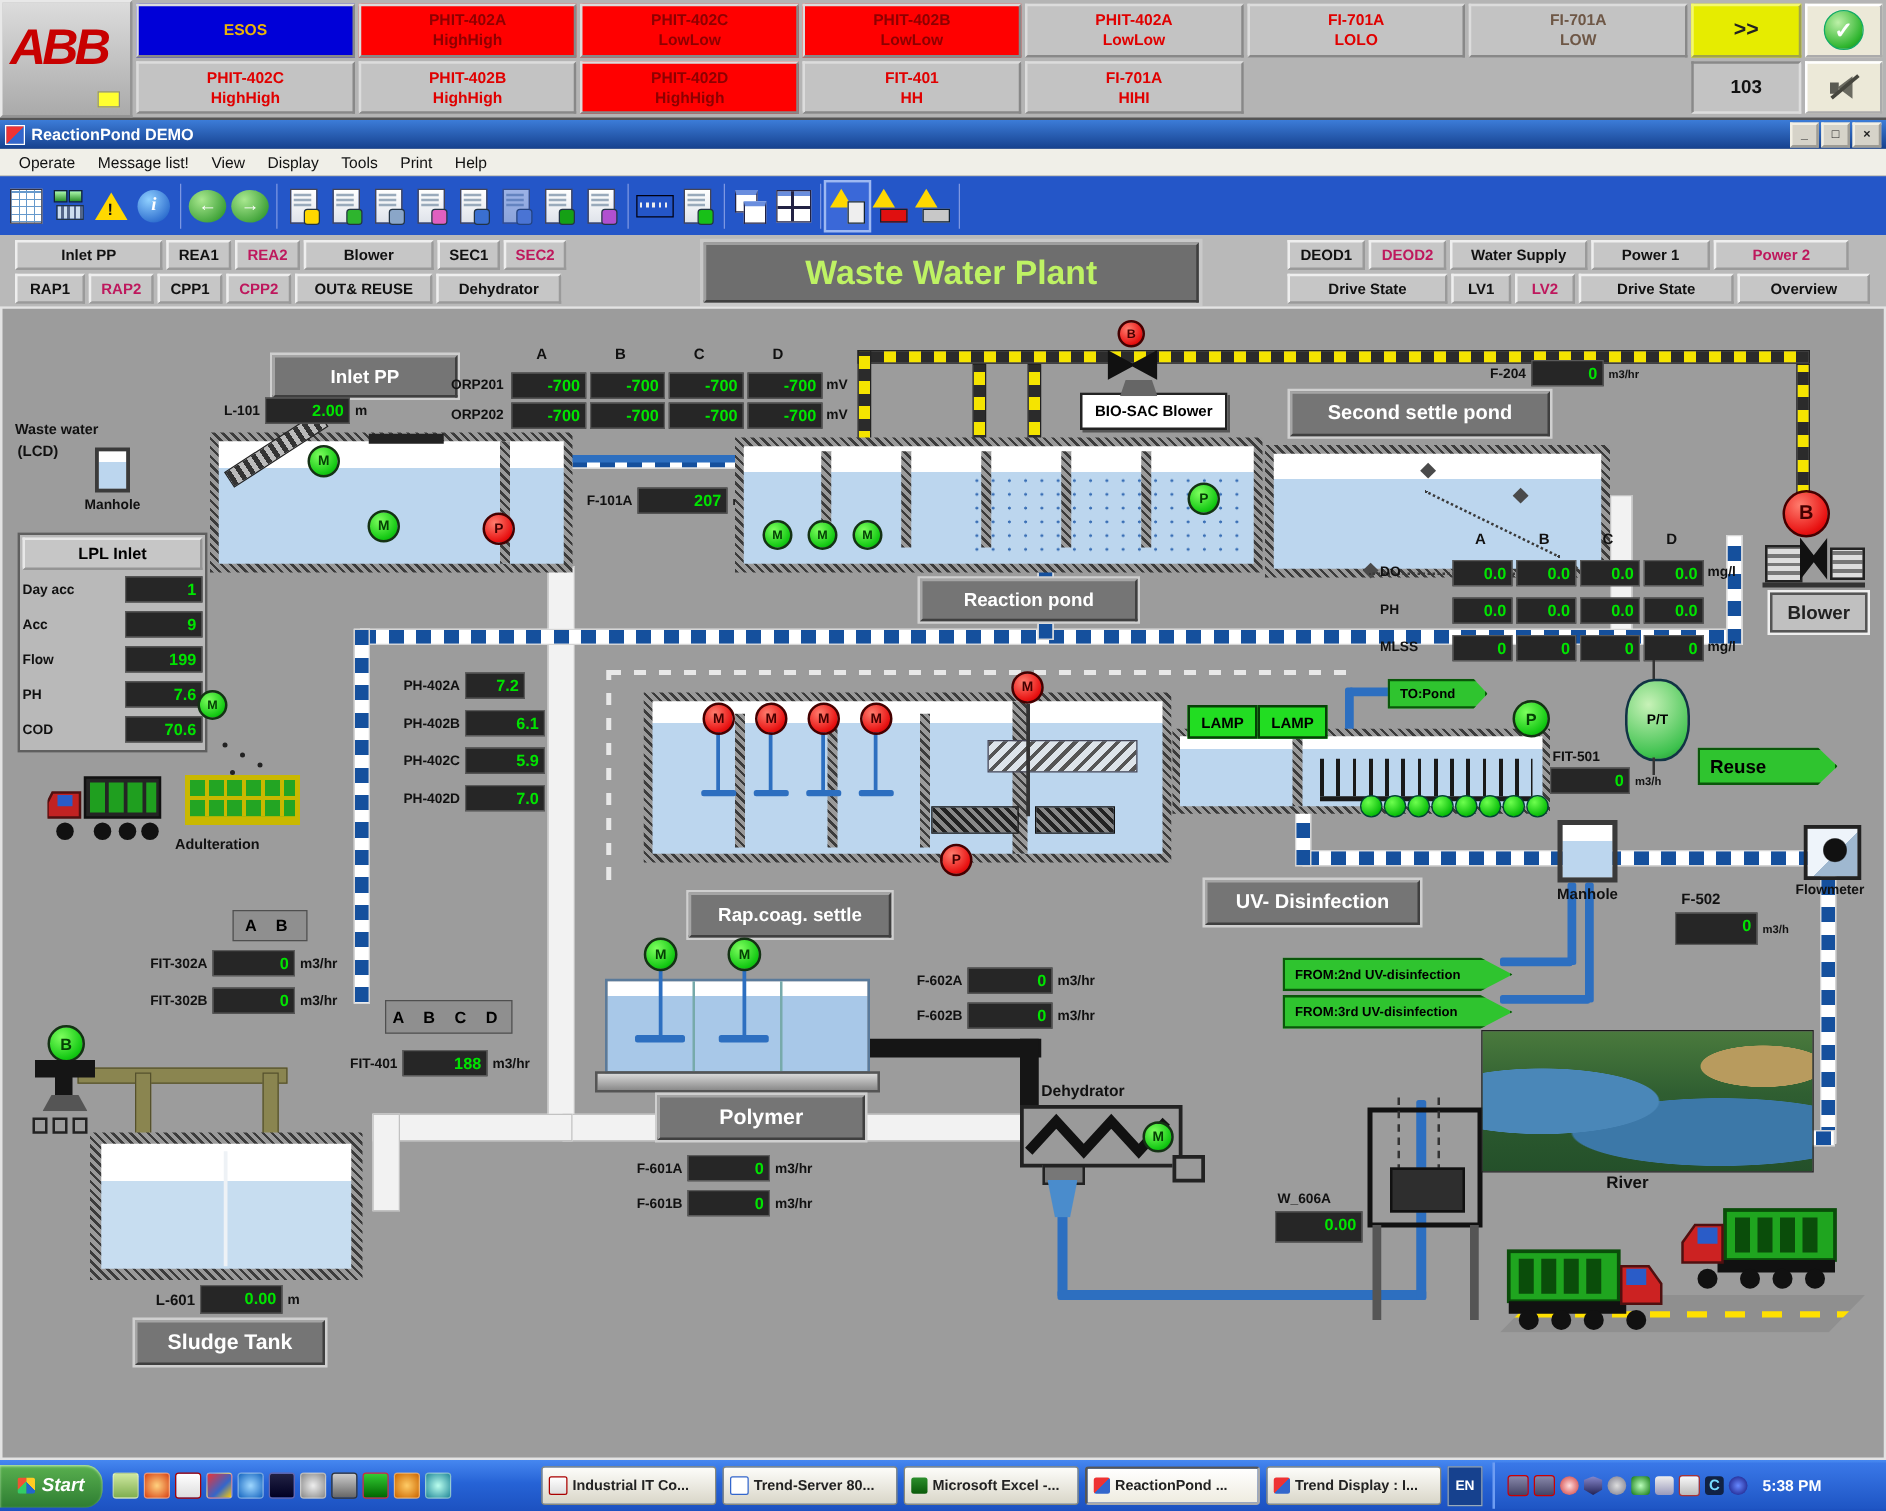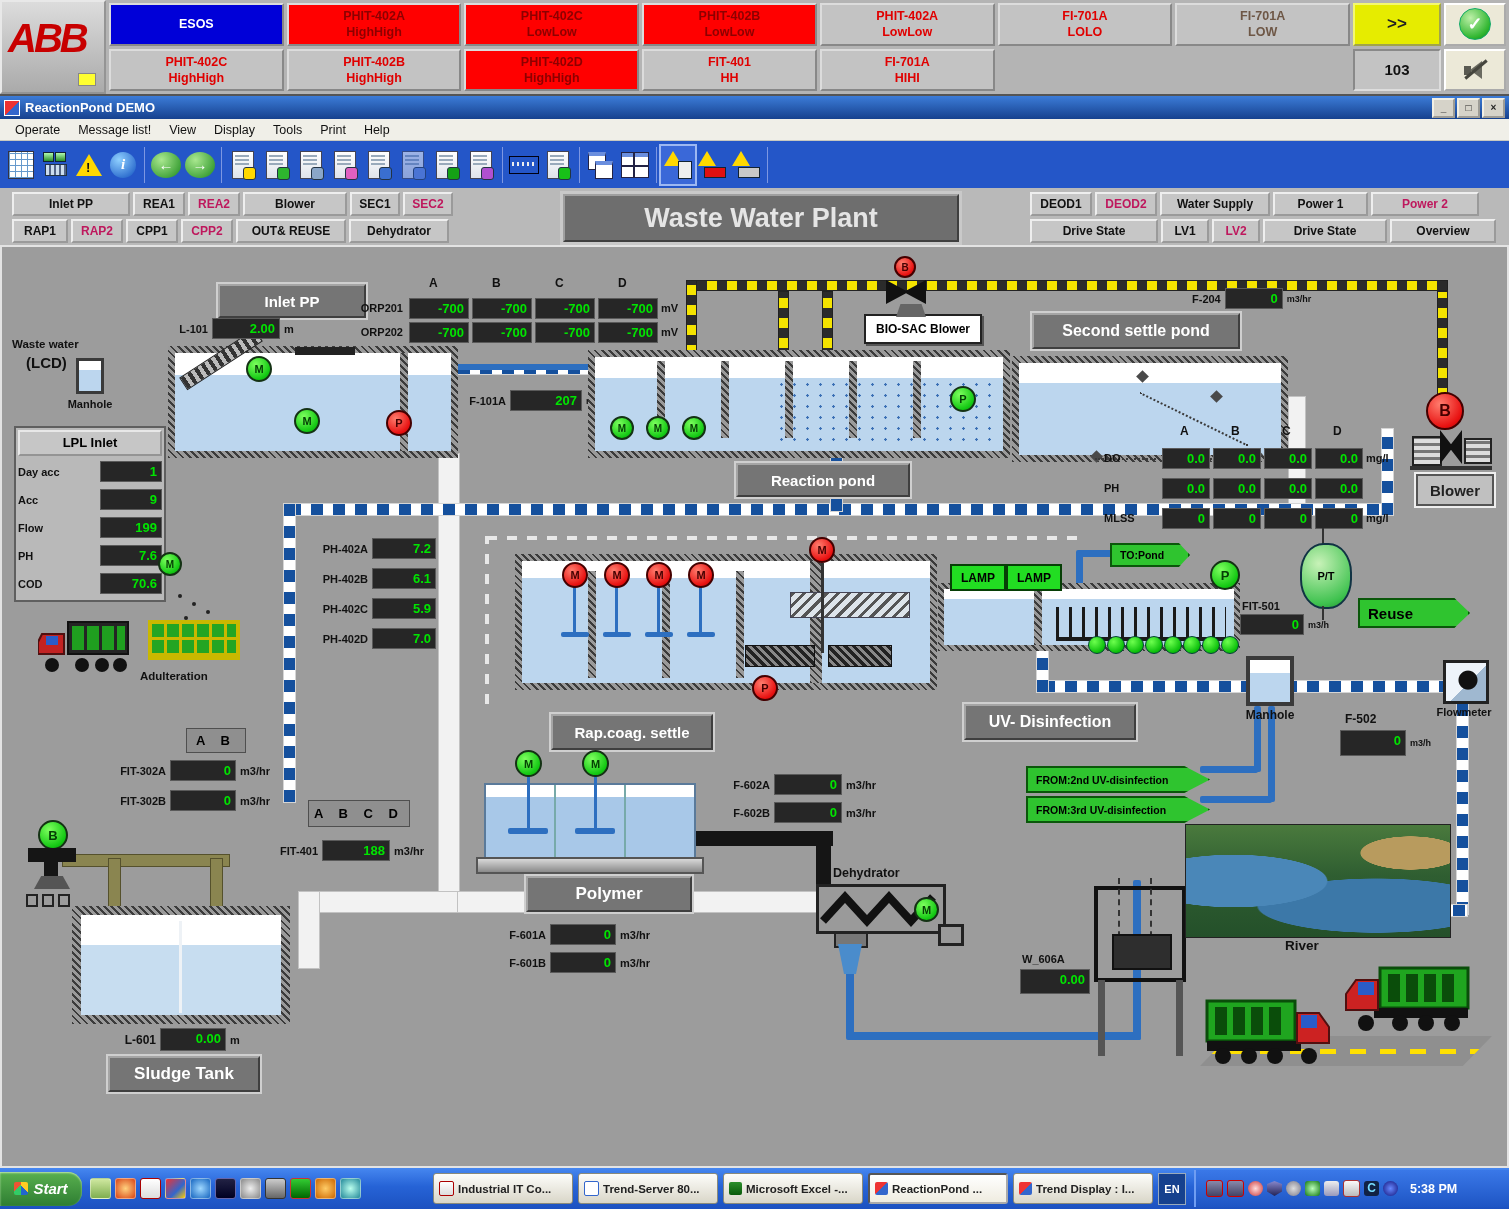--- a/index.html
+++ b/index.html
@@ -7,21 +7,21 @@
         font-family:"Liberation Sans",sans-serif;}
   .abs{position:absolute;}
   
   #alarmband{left:0;top:0;width:1509px;height:96px;background:#b4b4b4;display:flex;border-bottom:2px solid #555;box-sizing:border-box;}
   #abblogo{width:106px;background:linear-gradient(#dcdcdc,#aaa);position:relative;border:2px outset #e8e8e8;box-sizing:border-box;}
   #abblogo .txt{position:absolute;left:6px;top:14px;font-weight:900;font-size:40px;letter-spacing:-3px;color:#c80000;font-style:italic;}
   #abblogo .ysq{position:absolute;right:8px;bottom:6px;width:16px;height:11px;background:#ffff30;border:1px solid #888;}
   #tilegrid{flex:1;display:grid;grid-template-columns:repeat(7,1fr);grid-template-rows:1fr 1fr;gap:3px;padding:3px;}
   .tile{border:2px outset #dcdcdc;display:flex;flex-direction:column;align-items:center;justify-content:center;
         font-weight:bold;font-size:12.5px;line-height:1.3;cursor:default;}
-  .t-blue{background:#0000d8;color:#ffffff;}
+  .t-blue{background:#0000d8;color:#eab308;}
   .t-red{background:#ff0000;color:#8d0000;}
   .t-ack{background:#c3c3c3;color:#e00000;}
   .t-dim{background:#c3c3c3;color:#6e5746;}
   #morecol{width:88px;display:flex;flex-direction:column;gap:3px;padding:3px 0;}
   #morebtn{flex:1;background:#e6ec00;border:2px outset #f4f870;font-weight:900;font-size:17px;display:flex;align-items:center;justify-content:center;color:#222;}
   #almcount{flex:1;background:#c3c3c3;border:2px inset #ddd;font-weight:bold;font-size:15px;display:flex;align-items:center;justify-content:center;color:#111;}
   #iconcol{width:62px;display:flex;flex-direction:column;gap:3px;padding:3px;}
   .bicon{flex:1;background:#ece9d8;border:2px outset #fff;display:flex;align-items:center;justify-content:center;}
   .okball{width:30px;height:30px;border-radius:50%;background:radial-gradient(circle at 35% 30%,#bdf0a8,#2eb52e 70%,#157515);color:#fff;font-weight:900;font-size:18px;display:flex;align-items:center;justify-content:center;border:1px solid #1a6;}
   .spk{position:relative;width:26px;height:24px;}
@@ -60,21 +60,21 @@
   .i-tile{width:26px;height:24px;background:#fff;border:1px solid #224;background-image:linear-gradient(90deg,transparent 11px,#224 11px 13px,transparent 13px),linear-gradient(0deg,transparent 10px,#224 10px 12px,transparent 12px),linear-gradient(#6a8ede 4px,transparent 4px);}
   .i-alarm{position:relative;width:28px;height:28px;}
   .i-alarm .tri2{position:absolute;left:0;top:0;width:0;height:0;border-left:9px solid transparent;border-right:9px solid transparent;border-bottom:15px solid #ffd800;}
   .i-alarm .bar{position:absolute;left:6px;bottom:1px;width:20px;height:9px;border:1px solid #123;}
   .i-alarm .pg{position:absolute;right:0;bottom:0;width:12px;height:16px;background:#eee;border:1px solid #123;}
   
   #navrow{left:0;top:188px;width:1509px;height:57px;background:#b9b9b9;}
   .nrow{position:absolute;display:flex;gap:3px;}
   .nb{height:24px;background:#c6c6c6;border:2px outset #eee;font-weight:bold;font-size:12px;color:#111;display:flex;align-items:center;justify-content:center;box-sizing:border-box;}
   .nb.dis{color:#be185d;text-align:right;}
-  #wwp{left:563px;top:6px;width:392px;height:44px;background:#6e6e6e;border:2px solid #3f3f3f;border-top-color:#9f9f9f;border-left-color:#9f9f9f;box-shadow:0 0 0 3px #c9c9c9;color:#e5e5e5;font-weight:bold;font-size:27px;display:flex;align-items:center;justify-content:center;}
+  #wwp{left:563px;top:6px;width:392px;height:44px;background:#6e6e6e;border:2px solid #3f3f3f;border-top-color:#9f9f9f;border-left-color:#9f9f9f;box-shadow:0 0 0 3px #c9c9c9;color:#bef264;font-weight:bold;font-size:27px;display:flex;align-items:center;justify-content:center;}
   
   #plant{left:0;top:245px;width:1509px;height:923px;background:#9c9c9c;border:2px solid #e3e3e3;box-sizing:border-box;}
   .vrow{display:flex;align-items:center;gap:4px;}
   .vn{font-size:11px;font-weight:bold;color:#111;text-align:right;white-space:nowrap;}
   .vb{background:#262626;border:1px solid #5a5a5a;color:#00e400;font-weight:bold;font-size:13px;text-align:right;padding:2px 4px;box-sizing:border-box;white-space:nowrap;}
   .vu{font-size:11px;font-weight:bold;color:#111;white-space:nowrap;}
   .banner{background:#757575;color:#fff;font-weight:bold;border:2px solid #3f3f3f;border-top-color:#a5a5a5;border-left-color:#a5a5a5;box-shadow:0 0 0 2px #cfcfcf;display:flex;align-items:center;justify-content:center;font-size:15px;}
   .tankwrap{background:repeating-linear-gradient(45deg,#3b3b3b 0 2px,#9a9a9a 2px 5px);padding:7px;box-sizing:border-box;}
   .water{width:100%;height:100%;background:linear-gradient(#ffffff 0 22%,#bcd6ee 22%);position:relative;}
   .mc{border-radius:50%;display:flex;align-items:center;justify-content:center;font-weight:900;border:2px solid #143214;box-sizing:border-box;}
@@ -412,21 +412,21 @@
   <div class="abs blk" style="left:28px;top:848px;width:48px;height:14px"></div>
   <div class="abs blk" style="left:44px;top:860px;width:14px;height:16px"></div>
   <div class="abs" style="left:34px;top:876px;width:36px;height:13px;background:#555;clip-path:polygon(20% 0,80% 0,100% 100%,0 100%)"></div>
   <div class="abs" style="left:26px;top:894px;display:flex;gap:4px">
     <i style="width:8px;height:9px;border:2px solid #222;display:block"></i>
     <i style="width:8px;height:9px;border:2px solid #222;display:block"></i>
     <i style="width:8px;height:9px;border:2px solid #222;display:block"></i>
   </div>
 
   <div class="abs lbl" style="left:12px;top:338px;font-size:11.5px">Waste water</div>
-  <div class="abs lbl" style="left:26px;top:354px;font-size:15px">(LCD)</div>
+  <div class="abs lbl" style="left:14px;top:354px;font-size:12px">(LCD)</div>
   <div class="abs tkicon" style="left:76px;top:358px;width:28px;height:36px"></div>
   <div class="abs lbl" style="left:56px;top:398px;width:68px;text-align:center;font-size:11px">Manhole</div>
 
   <div class="abs tankwrap" style="left:168px;top:346px;width:290px;height:112px">
     <div class="water">
       <div class="divbar" style="left:225px;top:0;height:100%"></div>
       <div class="abs" style="left:120px;top:-6px;width:60px;height:8px;background:#222"></div>
     </div>
   </div>
   <div class="abs" style="left:176px;top:352px;width:88px;height:13px;background:repeating-linear-gradient(90deg,#333 0 4px,#bbb 4px 8px);transform:rotate(-33deg);border:1px solid #222"></div>
@@ -571,21 +571,21 @@
 
   <div class="abs mc mr" style="left:1426px;top:392px;width:38px;height:38px;font-size:16px">B</div>
   <div class="abs" style="left:1412px;top:436px;width:26px;height:26px;background:repeating-linear-gradient(0deg,#ddd 0 4px,#777 4px 7px);border:2px solid #222"></div>
   <div class="abs" style="left:1440px;top:430px;width:22px;height:34px;background:#111;clip-path:polygon(0 0,50% 42%,100% 0,100% 100%,50% 58%,0 100%)"></div>
   <div class="abs" style="left:1464px;top:438px;width:24px;height:22px;background:repeating-linear-gradient(0deg,#ddd 0 4px,#777 4px 7px);border:2px solid #222"></div>
   <div class="abs" style="left:1410px;top:466px;width:82px;height:4px;background:#333"></div>
   <div class="abs" style="left:1416px;top:474px;width:74px;height:28px;background:#c0c0c0;border:2px solid #555;box-shadow:0 0 0 2px #eee;display:flex;align-items:center;justify-content:center;font-weight:900;font-size:15px;color:#222">Blower</div>
 
   <div class="abs vrow" style="left:310px;top:538px">
       <span class="vn" style="width:58px">PH-402A</span>
-      <span class="vb" style="width:64px">7.2</span>
+      <span class="vb" style="width:48px">7.2</span>
     </div>
   <div class="abs vrow" style="left:310px;top:568px">
       <span class="vn" style="width:58px">PH-402B</span>
       <span class="vb" style="width:64px">6.1</span>
     </div>
   <div class="abs vrow" style="left:310px;top:598px">
       <span class="vn" style="width:58px">PH-402C</span>
       <span class="vb" style="width:64px">5.9</span>
     </div>
   <div class="abs vrow" style="left:310px;top:628px">

